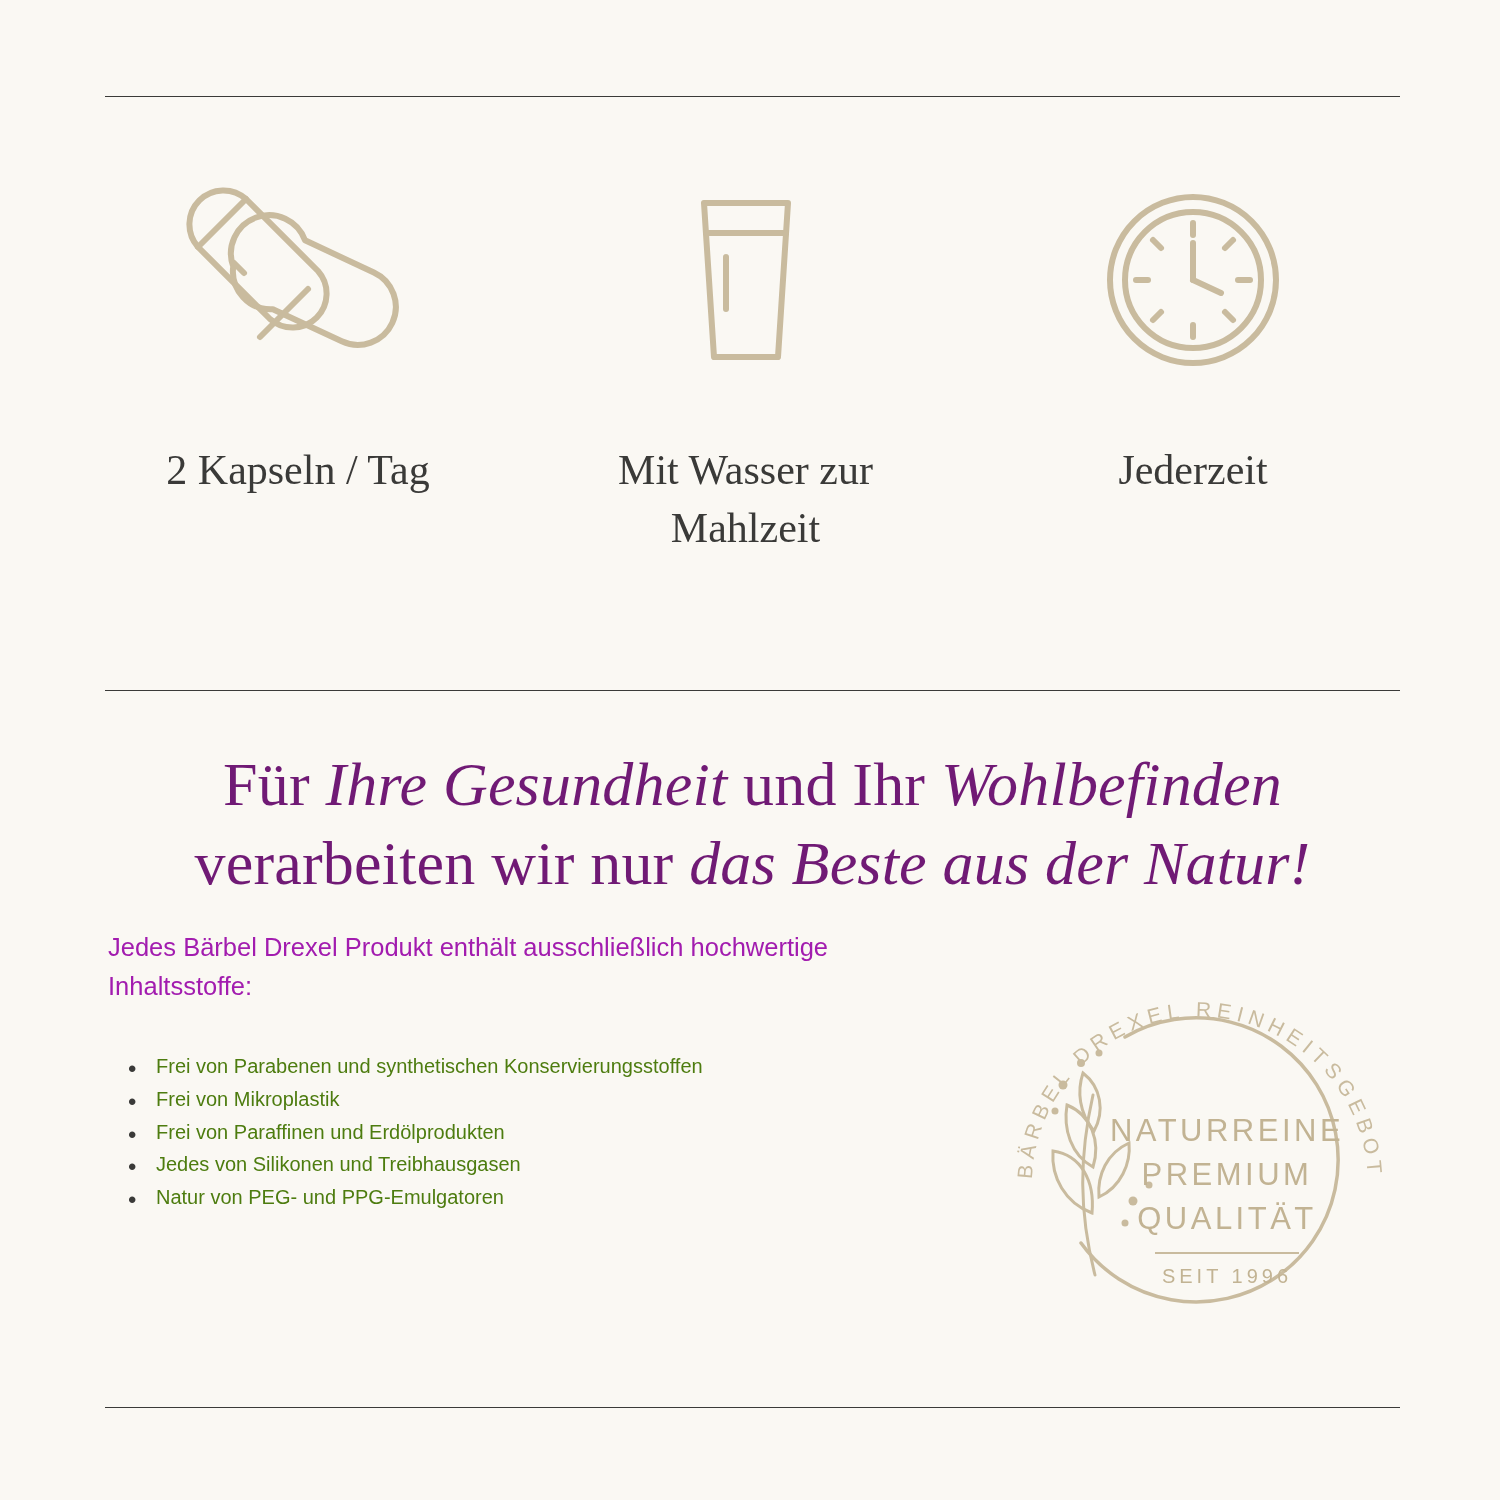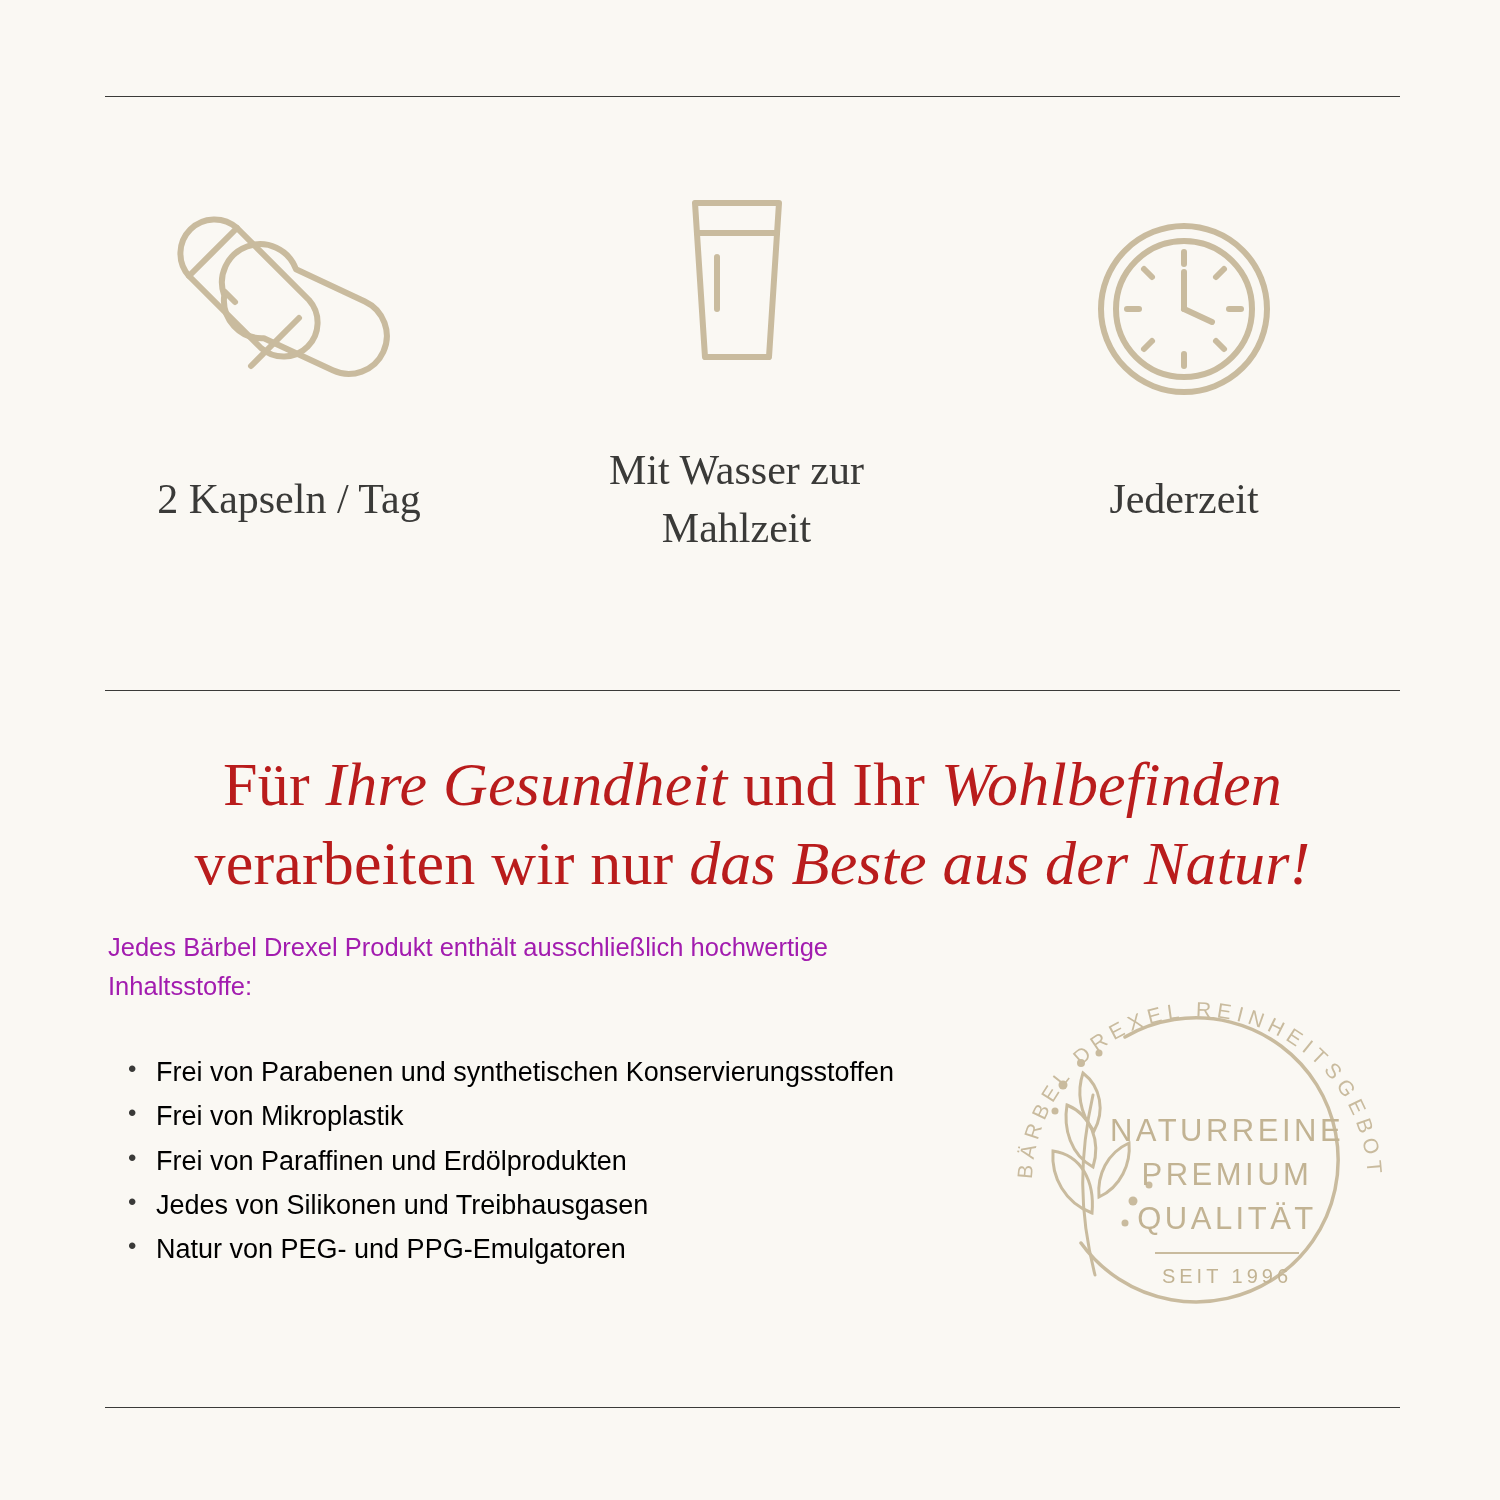--- a/index.html
+++ b/index.html
@@ -30,24 +30,24 @@
     background: #3A3A38;
   }
   .rule-top { top: 96px; }
   .rule-mid { top: 690px; }
   .rule-bottom { top: 1407px; }
 
   
   .usage-row {
     position: absolute;
     top: 180px;
-    left: 89px;
+    left: 98px;
     width: 1295px;
     display: flex;
-    align-items: center;
+    align-items: flex-start;
     justify-content: space-between;
   }
   .usage-col {
     width: 400px;
     display: flex;
     flex-direction: column;
     align-items: center;
   }
   .usage-icon {
     height: 200px;
@@ -68,21 +68,21 @@
   
   .headline {
     position: absolute;
     top: 745px;
     left: 80px;
     width: 1345px;
     text-align: center;
     font-family: "Liberation Serif", serif;
     font-size: 62px;
     line-height: 1.28;
-    color: #b91c1c;
+    color: #701a75;
     letter-spacing: 0.2px;
   }
   .headline em {
     font-style: italic;
   }
 
   
   .intro {
     position: absolute;
     top: 928px;
@@ -97,23 +97,23 @@
     top: 1050px;
     left: 108px;
     width: 900px;
     margin: 0;
     padding: 0;
     list-style: none;
   }
   .bullets li {
     position: relative;
     padding-left: 48px;
-    font-size: 27px;
+    font-size: 20px;
     line-height: 1.64;
-    color: #000000;
+    color: #4d7c0f;
   }
   .bullets li::before {
     content: "•";
     position: absolute;
     left: 20px;
     top: -1px;
     font-size: 24px;
     color: #3A3A38;
   }
 

